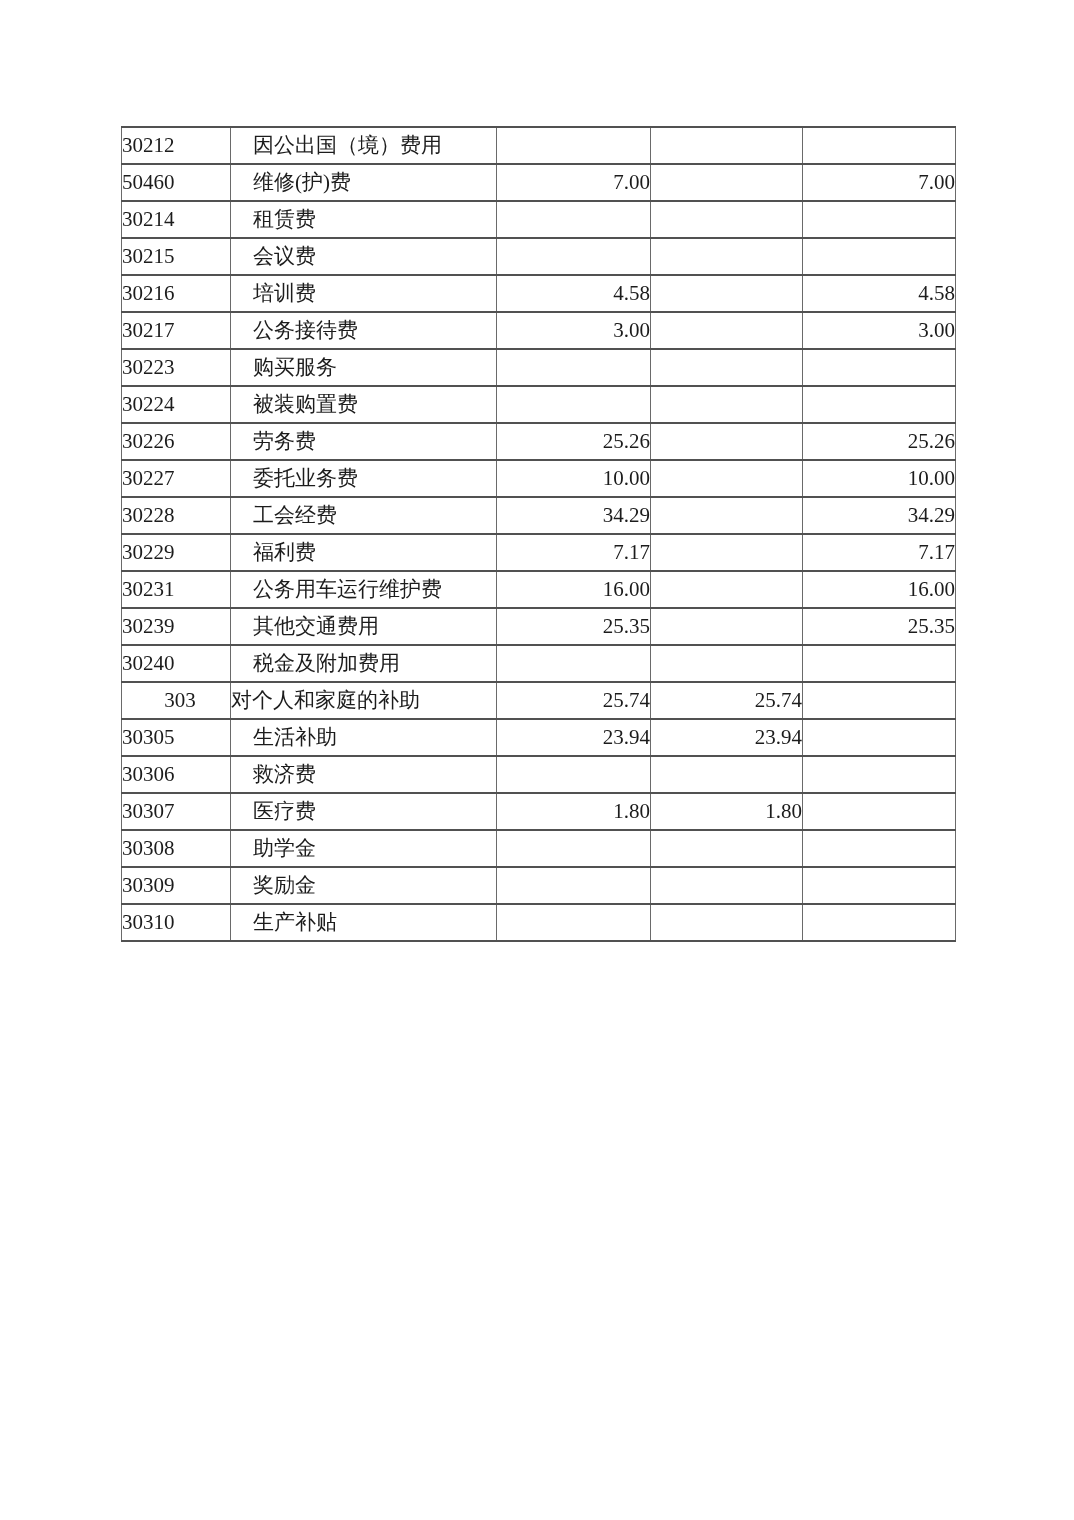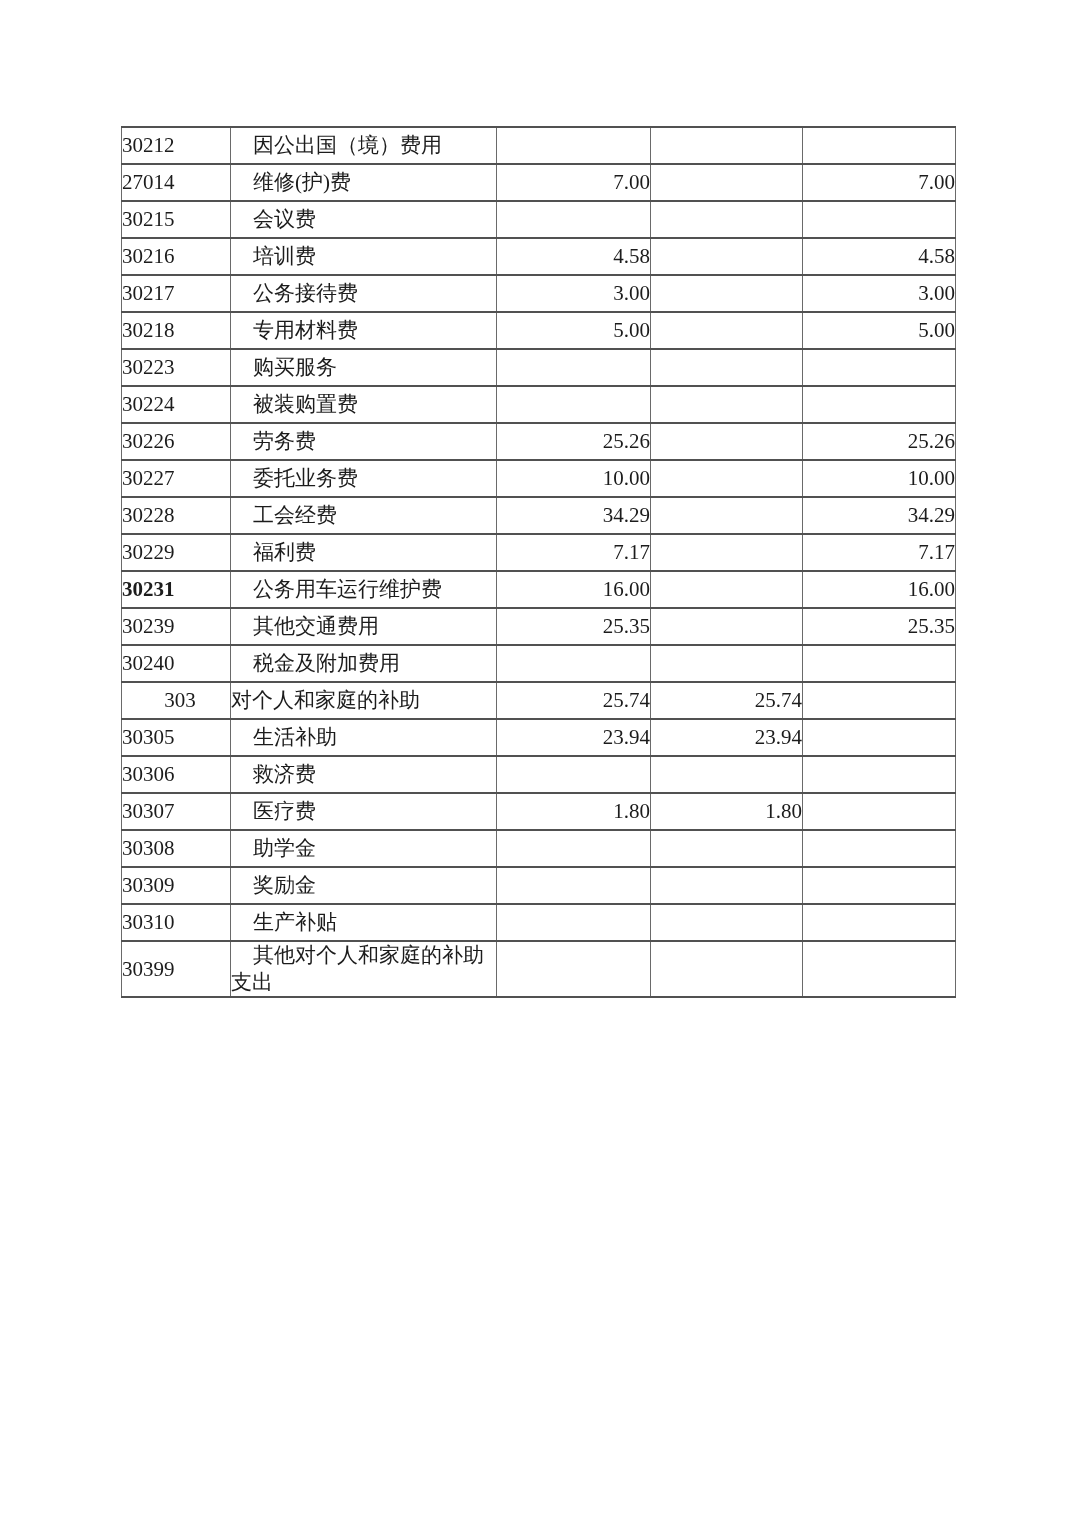--- a/index.html
+++ b/index.html
@@ -60,25 +60,32 @@
     </colgroup>
     <tbody>
         <tr class="level2">
           <td class="code" style="border-color: rgb(81, 81, 81) rgb(106, 106, 106);">30212</td>
           <td class="label" style="border-color: rgb(81, 81, 81) rgb(106, 106, 106); margin-left: 7px;">因公出国（境）费用</td>
           <td class="num" style="border-color: rgb(81, 81, 81) rgb(106, 106, 106);"></td>
           <td class="num" style="border-color: rgb(81, 81, 81) rgb(106, 106, 106);"></td>
           <td class="num" style="border-color: rgb(81, 81, 81) rgb(106, 106, 106);"></td>
         </tr>
         <tr class="level2">
-          <td class="code" style="border-color: rgb(81, 81, 81) rgb(106, 106, 106);">27014</td>
+          <td class="code" style="border-color: rgb(81, 81, 81) rgb(106, 106, 106);">50460</td>
           <td class="label" style="border-color: rgb(81, 81, 81) rgb(106, 106, 106); margin-left: 36px;">维修(护)费</td>
           <td class="num" style="border-color: rgb(81, 81, 81) rgb(106, 106, 106);">7.00</td>
           <td class="num" style="border-color: rgb(81, 81, 81) rgb(106, 106, 106);"></td>
           <td class="num" style="border-color: rgb(81, 81, 81) rgb(106, 106, 106);">7.00</td>
+        </tr>
+        <tr class="level2">
+          <td class="code" style="border-color: rgb(81, 81, 81) rgb(106, 106, 106);">30214</td>
+          <td class="label" style="border-color: rgb(81, 81, 81) rgb(106, 106, 106);">租赁费</td>
+          <td class="num" style="border-color: rgb(81, 81, 81) rgb(106, 106, 106);"></td>
+          <td class="num" style="border-color: rgb(81, 81, 81) rgb(106, 106, 106);"></td>
+          <td class="num" style="border-color: rgb(81, 81, 81) rgb(106, 106, 106);"></td>
         </tr>
         <tr class="level2">
           <td class="code" style="border-color: rgb(81, 81, 81) rgb(106, 106, 106);">30215</td>
           <td class="label" style="border-color: rgb(81, 81, 81) rgb(106, 106, 106);">会议费</td>
           <td class="num" style="border-color: rgb(81, 81, 81) rgb(106, 106, 106);"></td>
           <td class="num" style="border-color: rgb(81, 81, 81) rgb(106, 106, 106);"></td>
           <td class="num" style="border-color: rgb(81, 81, 81) rgb(106, 106, 106);"></td>
         </tr>
         <tr class="level2">
           <td class="code" style="border-color: rgb(81, 81, 81) rgb(106, 106, 106);">30216</td>
@@ -88,27 +95,20 @@
           <td class="num" style="border-color: rgb(81, 81, 81) rgb(106, 106, 106);">4.58</td>
         </tr>
         <tr class="level2">
           <td class="code" style="border-color: rgb(81, 81, 81) rgb(106, 106, 106);">30217</td>
           <td class="label" style="border-color: rgb(81, 81, 81) rgb(106, 106, 106);">公务接待费</td>
           <td class="num" style="border-color: rgb(81, 81, 81) rgb(106, 106, 106);">3.00</td>
           <td class="num" style="border-color: rgb(81, 81, 81) rgb(106, 106, 106);"></td>
           <td class="num" style="border-color: rgb(81, 81, 81) rgb(106, 106, 106);">3.00</td>
         </tr>
         <tr class="level2">
-          <td class="code" style="border-color: rgb(81, 81, 81) rgb(106, 106, 106);">30218</td>
-          <td class="label" style="border-color: rgb(81, 81, 81) rgb(106, 106, 106);">专用材料费</td>
-          <td class="num" style="border-color: rgb(81, 81, 81) rgb(106, 106, 106);">5.00</td>
-          <td class="num" style="border-color: rgb(81, 81, 81) rgb(106, 106, 106);"></td>
-          <td class="num" style="border-color: rgb(81, 81, 81) rgb(106, 106, 106);">5.00</td>
-        </tr>
-        <tr class="level2">
           <td class="code" style="border-color: rgb(81, 81, 81) rgb(106, 106, 106);">30223</td>
           <td class="label" style="border-color: rgb(81, 81, 81) rgb(106, 106, 106);">购买服务</td>
           <td class="num" style="border-color: rgb(81, 81, 81) rgb(106, 106, 106);"></td>
           <td class="num" style="border-color: rgb(81, 81, 81) rgb(106, 106, 106);"></td>
           <td class="num" style="border-color: rgb(81, 81, 81) rgb(106, 106, 106);"></td>
         </tr>
         <tr class="level2">
           <td class="code" style="border-color: rgb(81, 81, 81) rgb(106, 106, 106);">30224</td>
           <td class="label" style="border-color: rgb(81, 81, 81) rgb(106, 106, 106);">被装购置费</td>
           <td class="num" style="border-color: rgb(81, 81, 81) rgb(106, 106, 106);"></td>
@@ -137,21 +137,21 @@
           <td class="num" style="border-color: rgb(81, 81, 81) rgb(106, 106, 106);">34.29</td>
         </tr>
         <tr class="level2">
           <td class="code" style="border-color: rgb(81, 81, 81) rgb(106, 106, 106);">30229</td>
           <td class="label" style="border-color: rgb(81, 81, 81) rgb(106, 106, 106);">福利费</td>
           <td class="num" style="border-color: rgb(81, 81, 81) rgb(106, 106, 106);">7.17</td>
           <td class="num" style="border-color: rgb(81, 81, 81) rgb(106, 106, 106);"></td>
           <td class="num" style="border-color: rgb(81, 81, 81) rgb(106, 106, 106);">7.17</td>
         </tr>
         <tr class="level2">
-          <td class="code" style="border-color: rgb(81, 81, 81) rgb(106, 106, 106); font-weight: bold;">30231</td>
+          <td class="code" style="border-color: rgb(81, 81, 81) rgb(106, 106, 106);">30231</td>
           <td class="label" style="border-color: rgb(81, 81, 81) rgb(106, 106, 106);">公务用车运行维护费</td>
           <td class="num" style="border-color: rgb(81, 81, 81) rgb(106, 106, 106);">16.00</td>
           <td class="num" style="border-color: rgb(81, 81, 81) rgb(106, 106, 106);"></td>
           <td class="num" style="border-color: rgb(81, 81, 81) rgb(106, 106, 106);">16.00</td>
         </tr>
         <tr class="level2">
           <td class="code" style="border-color: rgb(81, 81, 81) rgb(106, 106, 106);">30239</td>
           <td class="label" style="border-color: rgb(81, 81, 81) rgb(106, 106, 106);">其他交通费用</td>
           <td class="num" style="border-color: rgb(81, 81, 81) rgb(106, 106, 106);">25.35</td>
           <td class="num" style="border-color: rgb(81, 81, 81) rgb(106, 106, 106);"></td>
@@ -206,22 +206,15 @@
           <td class="num" style="border-color: rgb(81, 81, 81) rgb(106, 106, 106);"></td>
           <td class="num" style="border-color: rgb(81, 81, 81) rgb(106, 106, 106);"></td>
         </tr>
         <tr class="level2">
           <td class="code" style="border-color: rgb(81, 81, 81) rgb(106, 106, 106);">30310</td>
           <td class="label" style="border-color: rgb(81, 81, 81) rgb(106, 106, 106);">生产补贴</td>
           <td class="num" style="border-color: rgb(81, 81, 81) rgb(106, 106, 106);"></td>
           <td class="num" style="border-color: rgb(81, 81, 81) rgb(106, 106, 106);"></td>
           <td class="num" style="border-color: rgb(81, 81, 81) rgb(106, 106, 106);"></td>
         </tr>
-        <tr class="level2">
-          <td class="code" style="border-color: rgb(81, 81, 81) rgb(106, 106, 106);">30399</td>
-          <td class="label" style="border-color: rgb(81, 81, 81) rgb(106, 106, 106);">其他对个人和家庭的补助支出</td>
-          <td class="num" style="border-color: rgb(81, 81, 81) rgb(106, 106, 106);"></td>
-          <td class="num" style="border-color: rgb(81, 81, 81) rgb(106, 106, 106);"></td>
-          <td class="num" style="border-color: rgb(81, 81, 81) rgb(106, 106, 106);"></td>
-        </tr>
       </tbody>
   </table>
 </div>
 
 </body></html>

